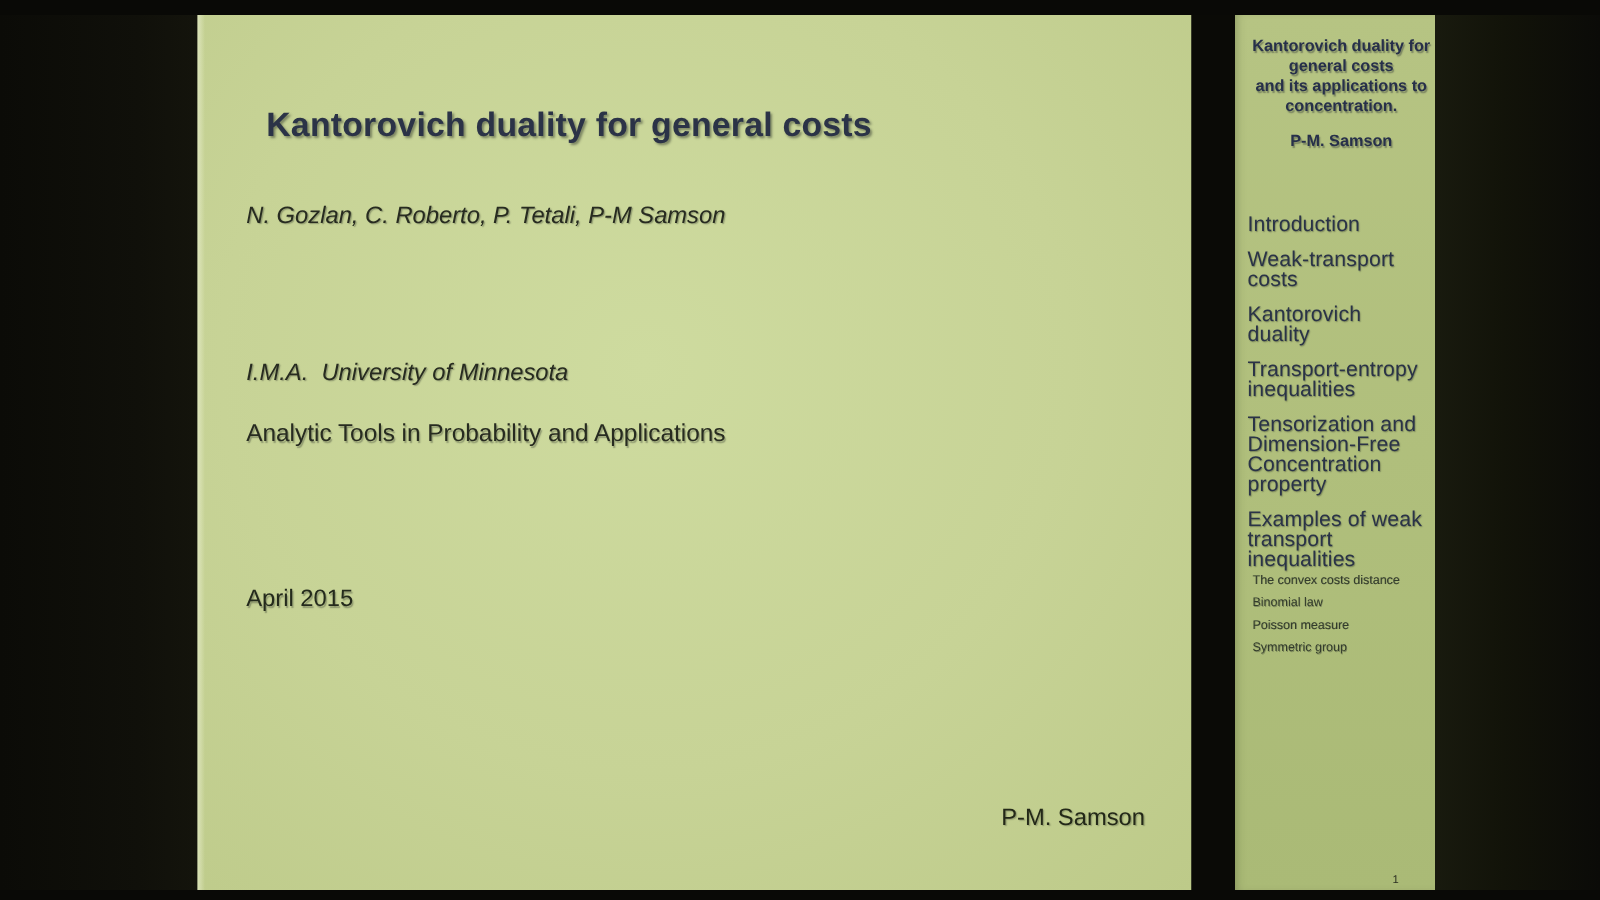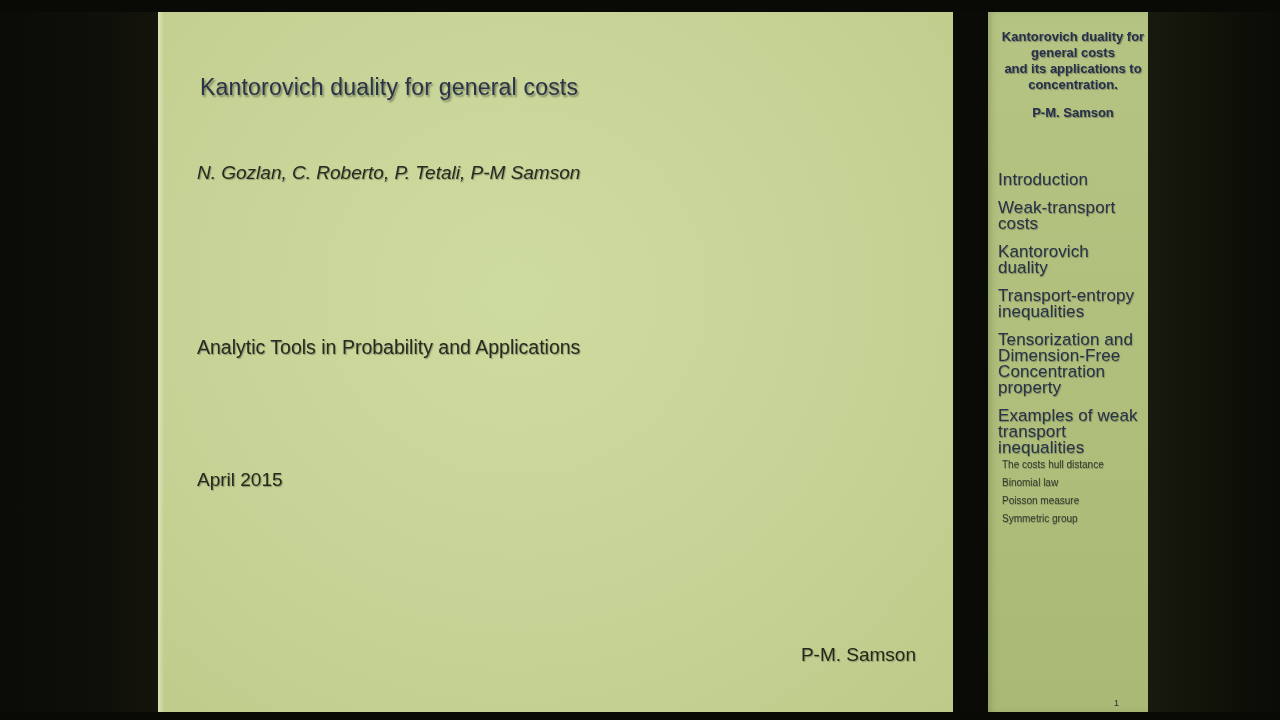--- a/index.html
+++ b/index.html
@@ -14,22 +14,22 @@
     background:linear-gradient(90deg,#1d1f12 0%,#121309 55%,#0b0b08 100%);}
   .void-top{position:absolute;left:0;top:0;width:1280px;height:12px;background:#090906;}
   .void-bottom{position:absolute;left:0;top:712px;width:1280px;height:8px;background:#090906;}
 
   .slide{position:absolute;left:158px;top:12px;width:950px;height:700px;filter:blur(0.3px);}
   .slide-main{position:absolute;left:0;top:0;width:795px;height:700px;
     background:radial-gradient(ellipse at 45% 40%, #cedb9f 0%, #c7d396 55%, #bdca89 100%);}
   .edge-glow{position:absolute;left:0;top:0;width:6px;height:700px;
     background:linear-gradient(90deg,rgba(242,246,220,0.55),rgba(242,246,220,0));}
 
-  .title{position:absolute;left:39px;top:54px;margin:3px;font-weight:normal;
-    font-size:23px;line-height:37px;letter-spacing:0.2px;color:#2b3347;
+  .title{position:absolute;left:39px;top:54px;margin:16px;font-weight:bold;
+    font-size:27px;line-height:37px;letter-spacing:0.2px;color:#2b3347;
     text-shadow:1.5px 1.5px 2px rgba(25,30,28,0.45);}
   .authors{position:absolute;left:39px;top:150px;font-style:italic;
     font-size:19px;color:#272b20;text-shadow:1px 1px 1px rgba(30,35,30,0.35);}
   .institute{position:absolute;left:39px;top:276px;font-style:italic;white-space:pre-wrap;
     font-size:19px;color:#272b20;text-shadow:1px 1px 1px rgba(30,35,30,0.35);}
   .event{position:absolute;left:39px;top:324px;
     font-size:19.5px;color:#272b20;text-shadow:1px 1px 1px rgba(30,35,30,0.35);}
   .date{position:absolute;left:39px;top:457px;
     font-size:19px;color:#242a1c;text-shadow:1px 1px 1px rgba(30,35,30,0.35);}
   .footer{position:absolute;top:630px;right:37px;text-align:right;
@@ -64,20 +64,21 @@
 
     <div class="slide-main">
       <div class="edge-glow"></div>
 
       <h1 class="title">
         <span>Kantorovich duality for general costs</span><br>
       </h1>
 
       <div class="authors">N. Gozlan, C. Roberto, P. Tetali, P-M Samson</div>
 
+      <div class="institute">I.M.A.  University of Minnesota</div>
 
       <div class="event">Analytic Tools in Probability and Applications</div>
 
       <div class="date">April 2015</div>
 
       <div class="footer">
         <span>P-M. Samson</span><br>
       </div>
     </div>
 
@@ -93,21 +94,21 @@
 
       <nav class="sb-nav">
         <div class="sb-sec">Introduction</div>
         <div class="sb-sec">Weak-transport costs</div>
         <div class="sb-sec">Kantorovich duality</div>
         <div class="sb-sec">Transport-entropy inequalities</div>
         <div class="sb-sec">Tensorization and Dimension-Free Concentration property</div>
         <div class="sb-sec">Examples of weak transport inequalities</div>
 
         <div class="sb-subs">
-          <div class="sb-sub">The costs hull distance</div>
+          <div class="sb-sub">The convex costs distance</div>
           <div class="sb-sub">Binomial law</div>
           <div class="sb-sub">Poisson measure</div>
           <div class="sb-sub">Symmetric group</div>
         </div>
       </nav>
 
       <div class="page-num">1</div>
     </div>
 
   </div>

